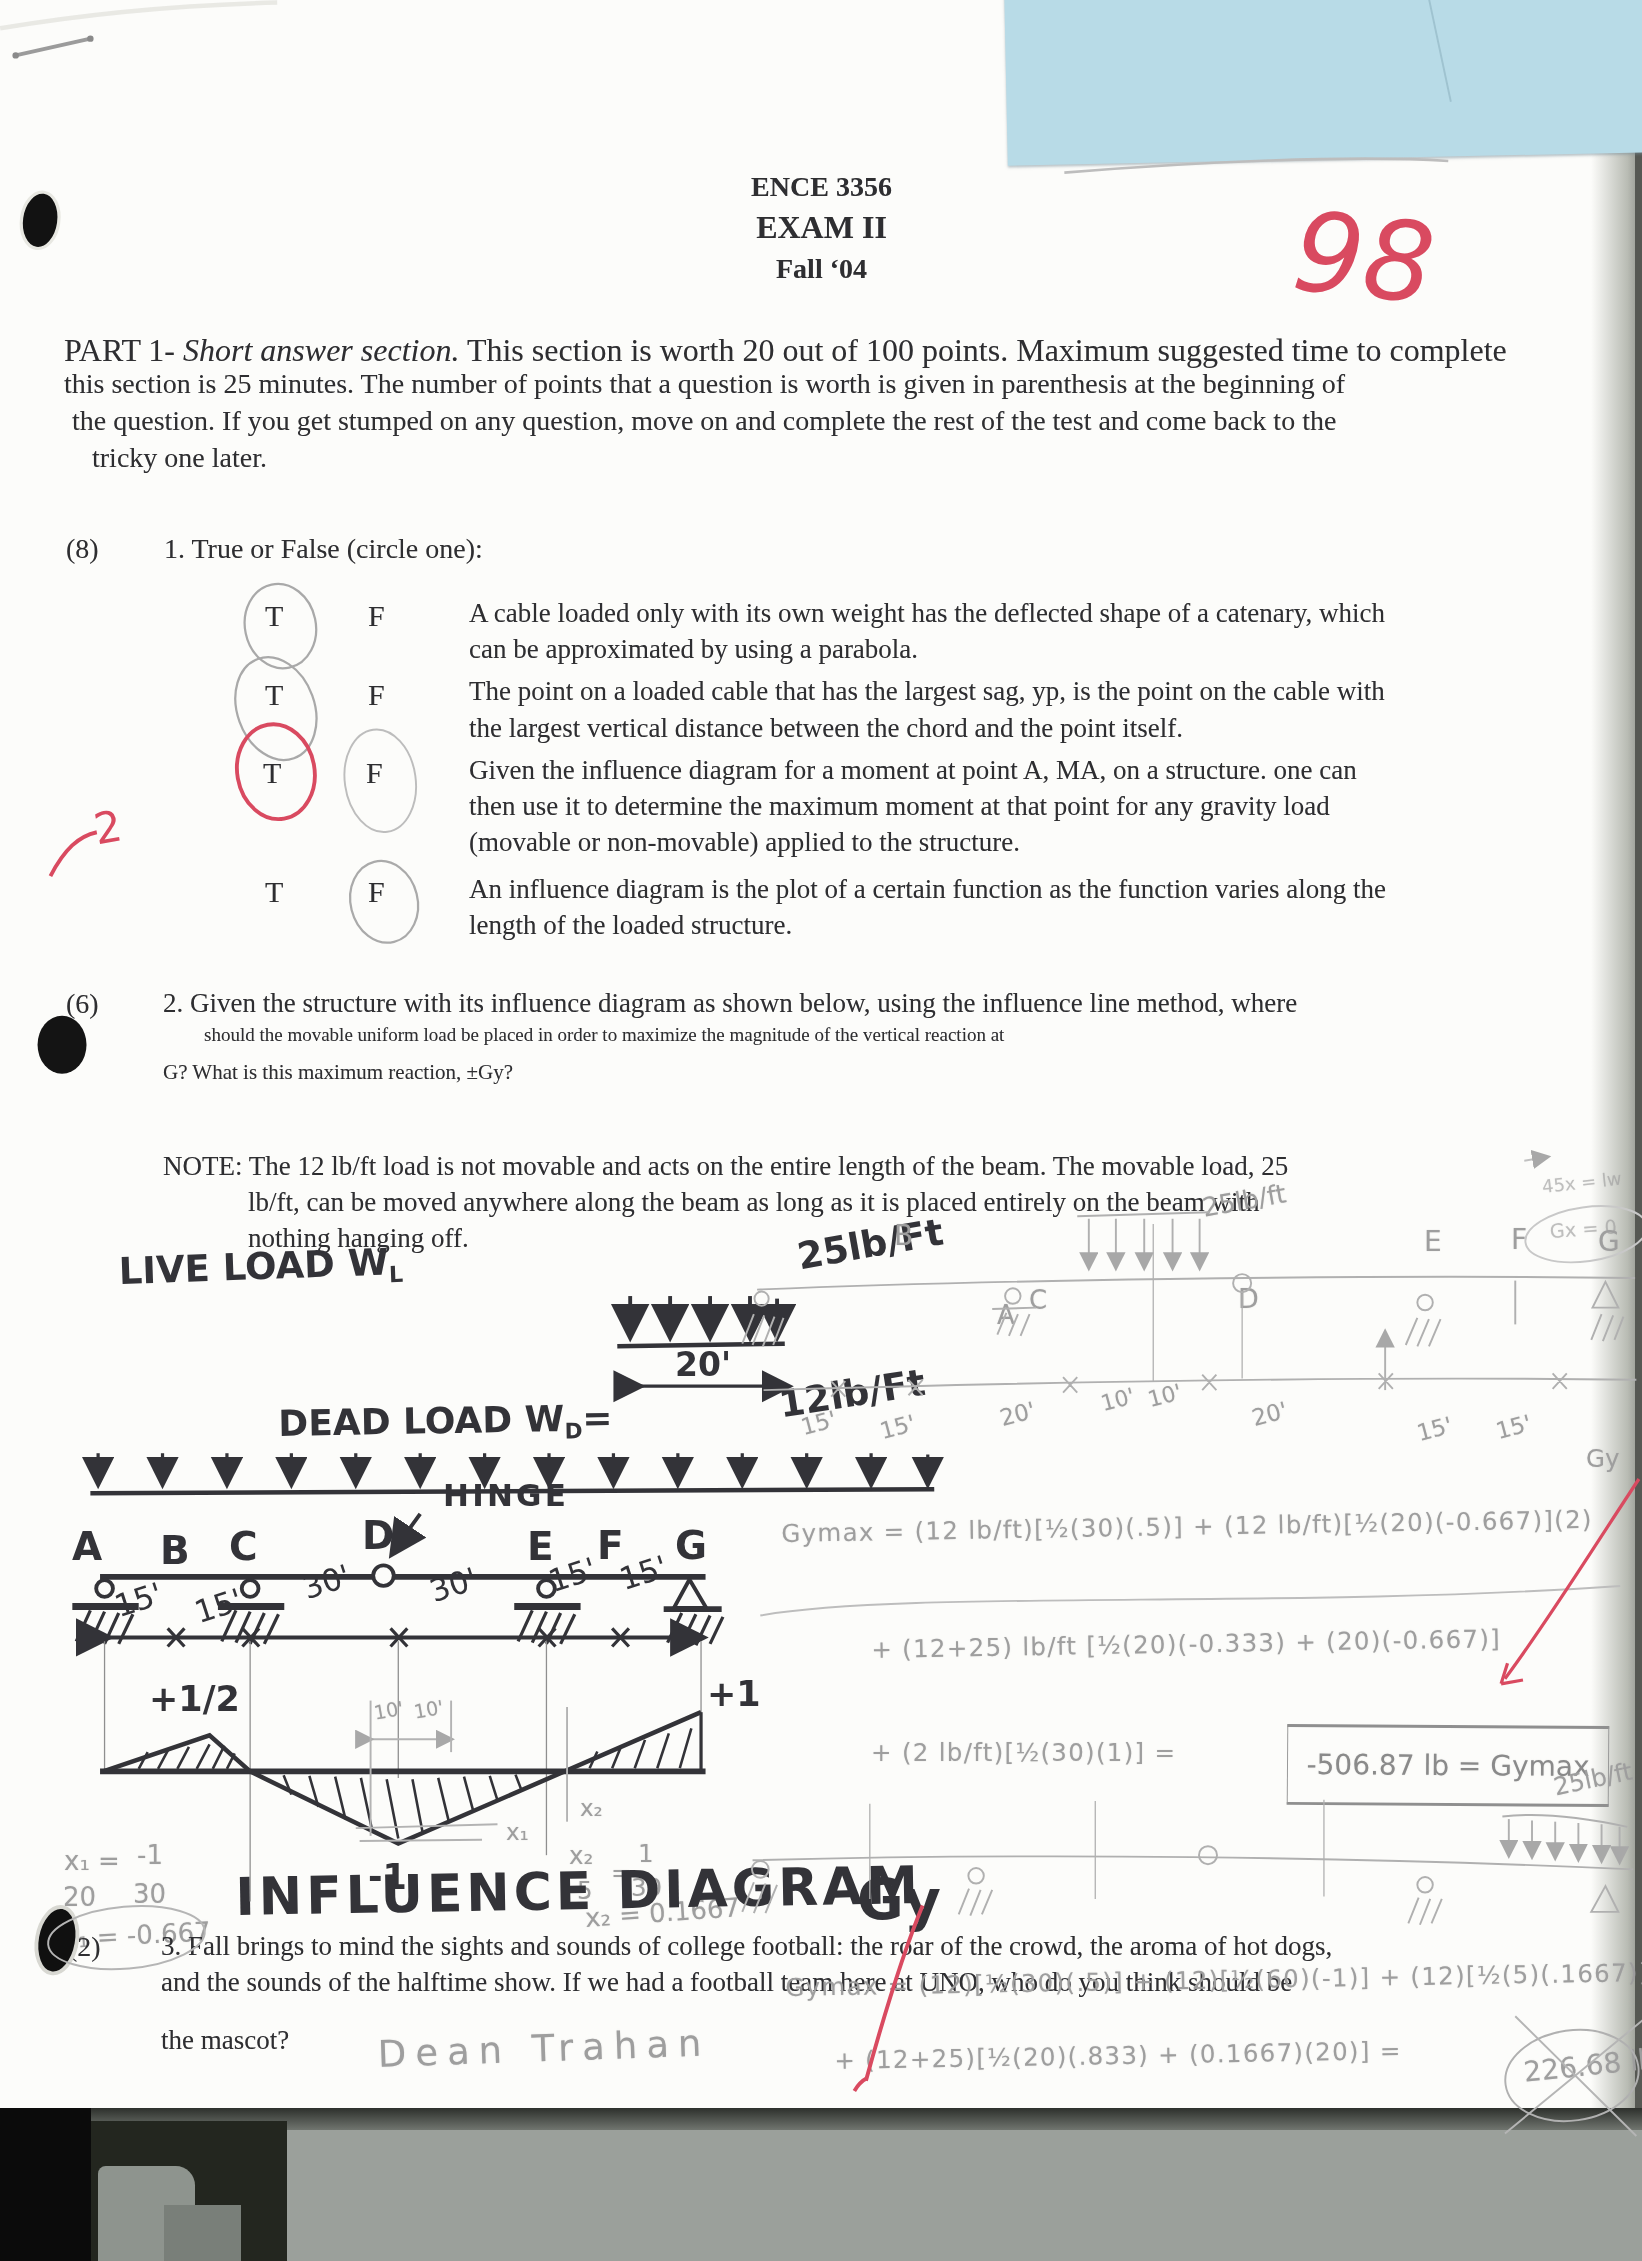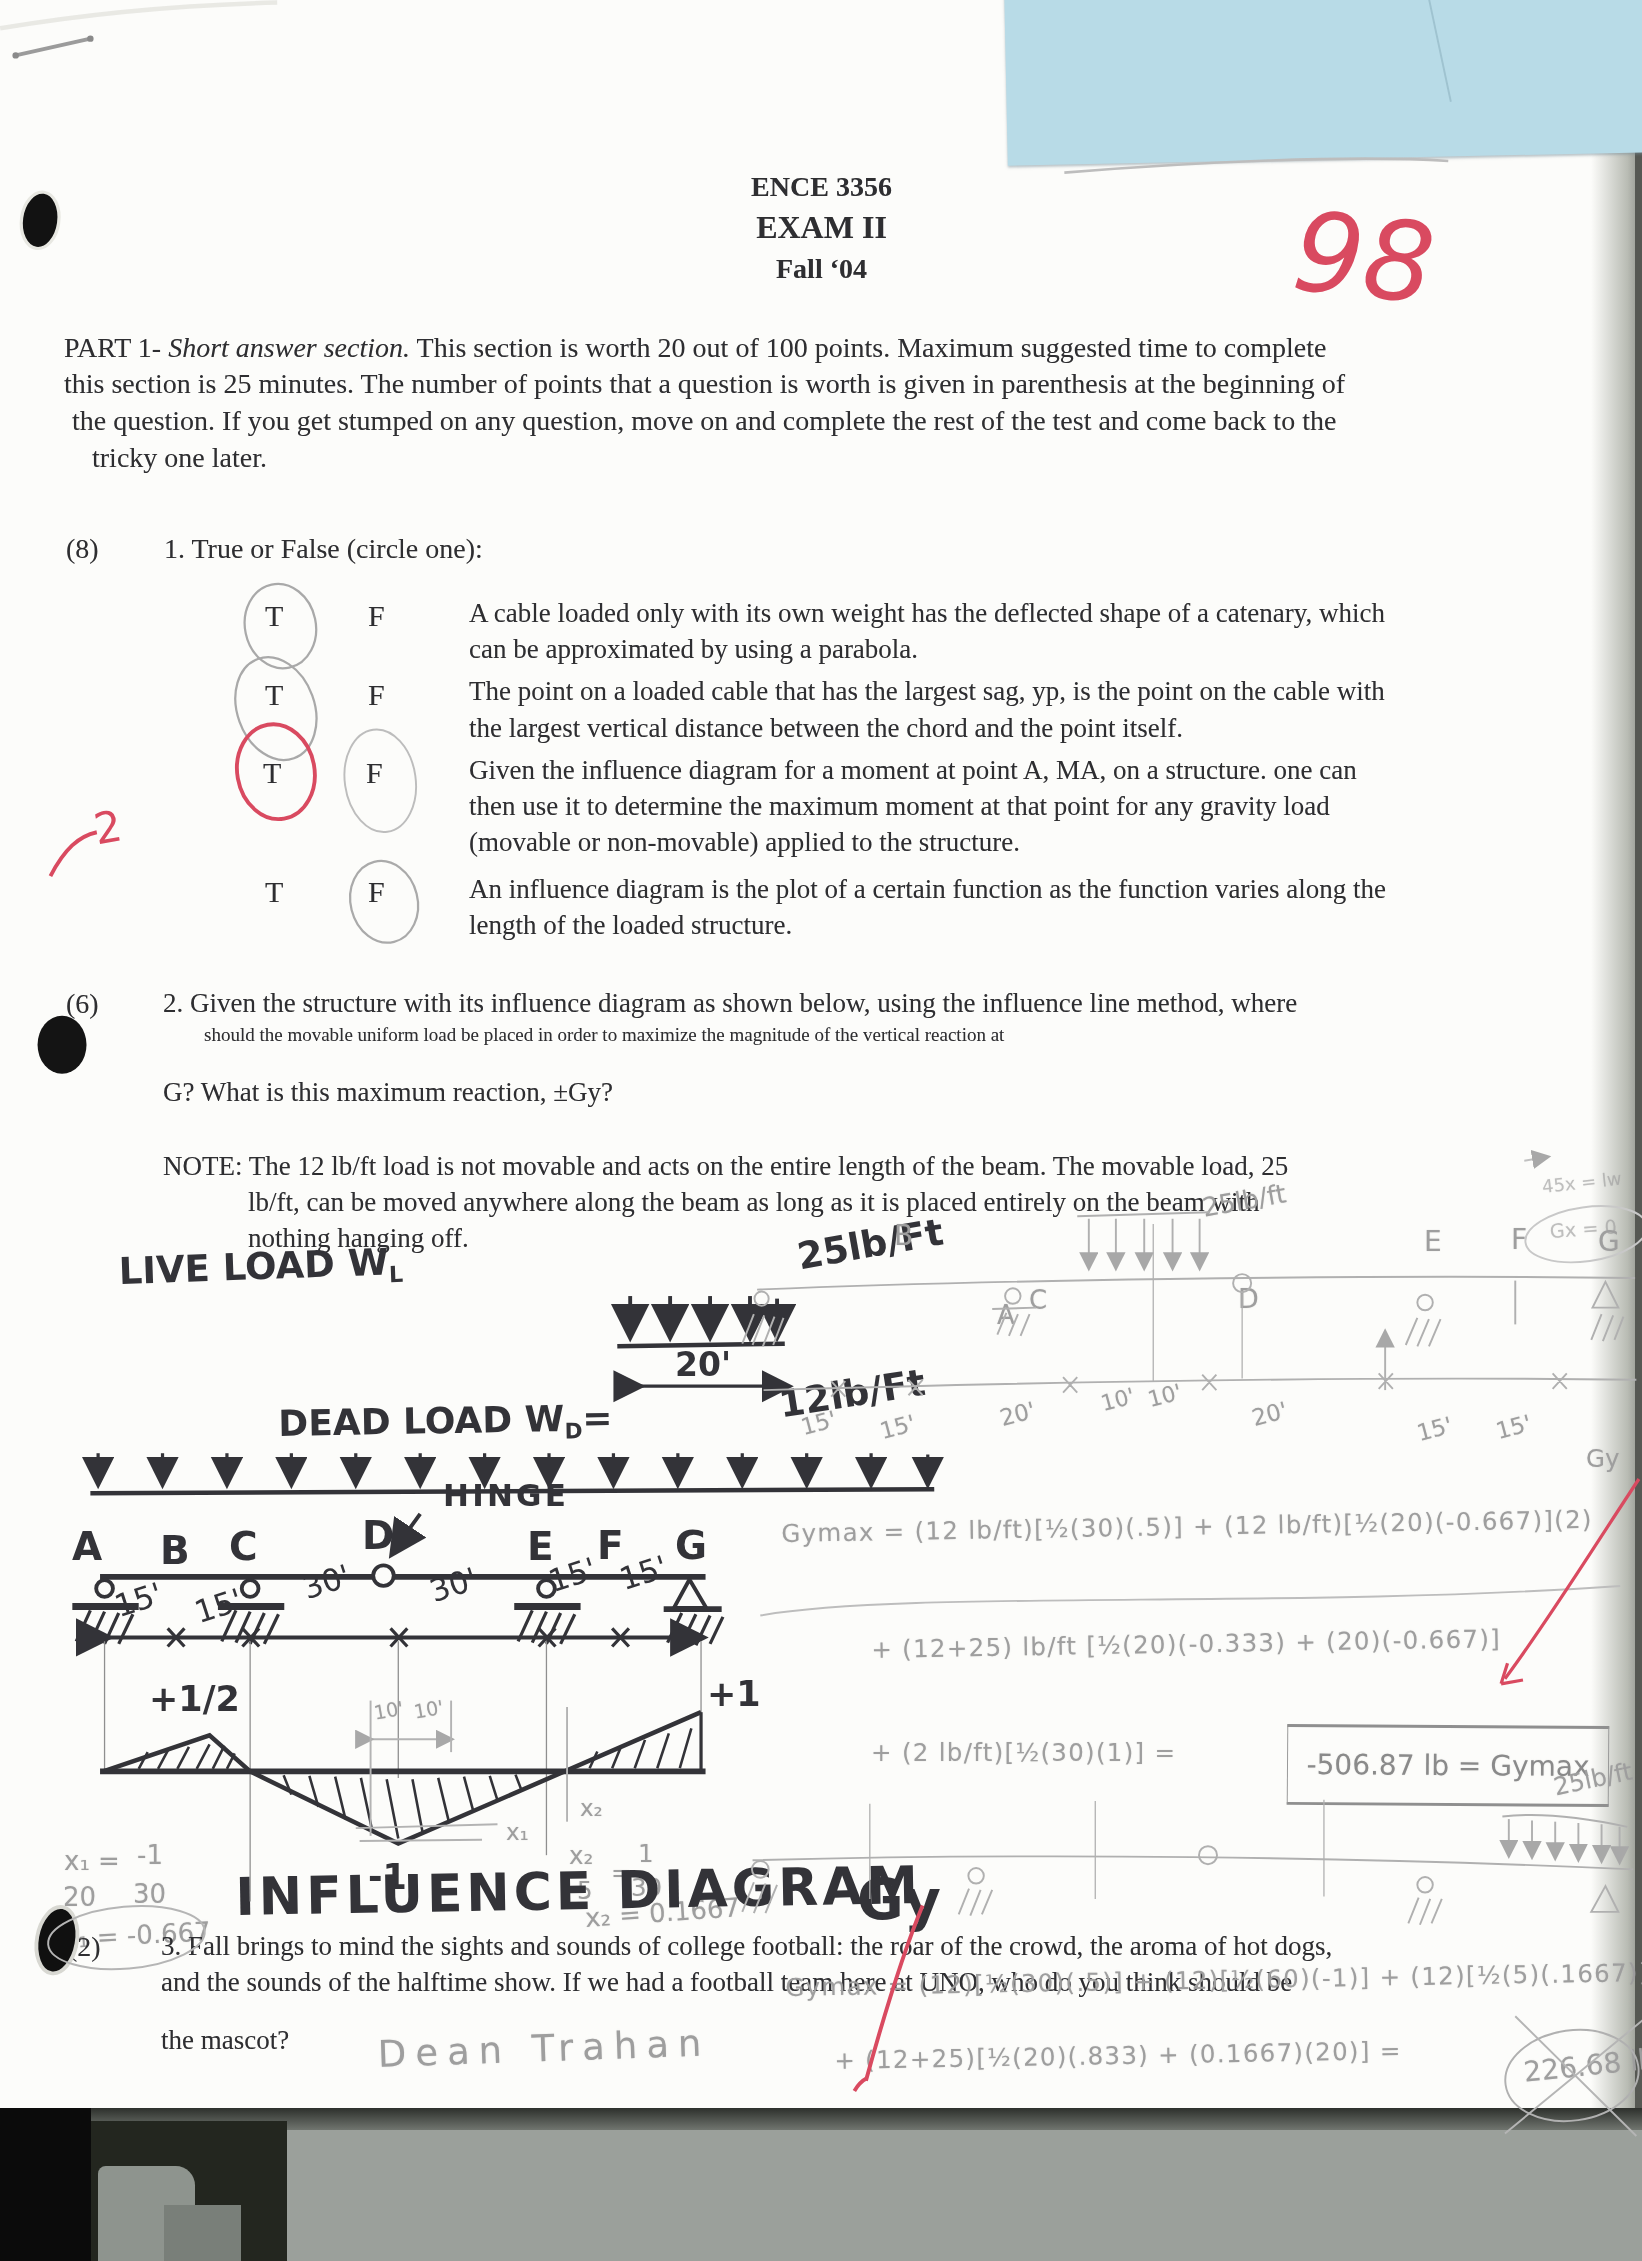--- a/index.html
+++ b/index.html
@@ -32,21 +32,21 @@
   <div class="abs" style="left:1635px;top:0;width:7.7px;height:2108px;background:#565853;"></div>
 
   <div class="abs" style="left:1006px;top:-11.6px;width:644px;height:171px;background:#b8dbe7;transform:rotate(-1.2deg);box-shadow:0 1.9px 2.6px rgba(120,140,150,.5);"></div>
 
   <div class="abs serif" style="left:0;top:171px;width:1643px;text-align:center;font-size:28px;font-weight:bold;">ENCE 3356</div>
   <div class="abs serif" style="left:0;top:209px;width:1643px;text-align:center;font-size:32px;font-weight:bold;">EXAM II</div>
   <div class="abs serif" style="left:0;top:253px;width:1643px;text-align:center;font-size:28px;font-weight:bold;">Fall ‘04</div>
 
   <div class="abs red" style="left:1301px;top:187px;font-size:110px;transform:rotate(6deg);font-style:italic;">98</div>
 
-  <div class="abs serif" style="left:64px;top:332px;font-size:28px;"><span>PART 1- </span><span style="font-style:italic;">Short answer section.</span><span> This section is worth 20 out of 100 points. Maximum suggested time to complete</span></div>
+  <div class="abs serif" style="left:64px;top:332px;font-size:32px;"><span>PART 1- </span><span style="font-style:italic;">Short answer section.</span><span> This section is worth 20 out of 100 points. Maximum suggested time to complete</span></div>
   <div class="abs serif" style="left:64px;top:368px;font-size:28px;">this section is 25 minutes. The number of points that a question is worth is given in parenthesis at the beginning of</div>
   <div class="abs serif" style="left:72px;top:405px;font-size:28px;">the question. If you get stumped on any question, move on and complete the rest of the test and come back to the</div>
   <div class="abs serif" style="left:64px;top:442px;font-size:28px;margin-left:28px;">tricky one later.</div>
 
   <div class="abs serif" style="left:66px;top:533px;font-size:28px;">(8)</div>
   <div class="abs serif" style="left:164px;top:533px;font-size:28px;">1. True or False (circle one):</div>
 
   <div class="abs serif" style="left:265px;top:599px;font-size:30px;">T</div>
   <div class="abs serif" style="left:368px;top:599px;font-size:30px;">F</div>
   <div class="abs serif" style="left:469px;top:598px;font-size:27px;">A cable loaded only with its own weight has the deflected shape of a catenary, which</div>
@@ -65,21 +65,21 @@
   <div class="abs red" style="left:90px;top:805px;font-size:43px;transform:rotate(-10deg);">2</div>
 
   <div class="abs serif" style="left:265px;top:875px;font-size:30px;">T</div>
   <div class="abs serif" style="left:368px;top:875px;font-size:30px;">F</div>
   <div class="abs serif" style="left:469px;top:874px;font-size:27px;">An influence diagram is the plot of a certain function as the function varies along the</div>
   <div class="abs serif" style="left:469px;top:910px;font-size:27px;">length of the loaded structure.</div>
 
   <div class="abs serif" style="left:66px;top:988px;font-size:28px;">(6)</div>
   <div class="abs serif" style="left:163px;top:988px;font-size:27px;">2. Given the structure with its influence diagram as shown below, using the influence line method, where</div>
   <div class="abs serif" style="left:174px;top:1024px;font-size:19px;margin-left:30px;">should the movable uniform load be placed in order to maximize the magnitude of the vertical reaction at</div>
-  <div class="abs serif" style="left:163px;top:1060px;font-size:27px;margin-top:17px;">G? What is this maximum reaction, ±Gy?</div>
+  <div class="abs serif" style="left:163px;top:1060px;font-size:21px;">G? What is this maximum reaction, ±Gy?</div>
 
   <div class="abs serif" style="left:163px;top:1151px;font-size:27px;">NOTE: The 12 lb/ft load is not movable and acts on the entire length of the beam. The movable load, 25</div>
   <div class="abs serif" style="left:248px;top:1187px;font-size:27px;">lb/ft, can be moved anywhere along the beam as long as it is placed entirely on the beam with</div>
   <div class="abs serif" style="left:248px;top:1223px;font-size:27px;">nothing hanging off.</div>
 
   <div class="abs pencil" style="left:1541px;top:1176px;font-size:18px;transform:rotate(-6deg);opacity:.65;">45x = lw</div>
   <div class="abs pencil" style="left:1549px;top:1220px;font-size:19.3px;transform:rotate(-4deg);opacity:.65;">Gx = 0</div>
 
   <div class="abs hand" style="left:118px;top:1250px;font-size:37px;font-weight:bold;transform:rotate(-2deg);"><span>LIVE LOAD W</span><span class="sub">L</span></div>
   <div class="abs hand" style="left:794px;top:1236px;font-size:37px;font-weight:bold;transform:rotate(-10deg);">25lb/Ft</div>

